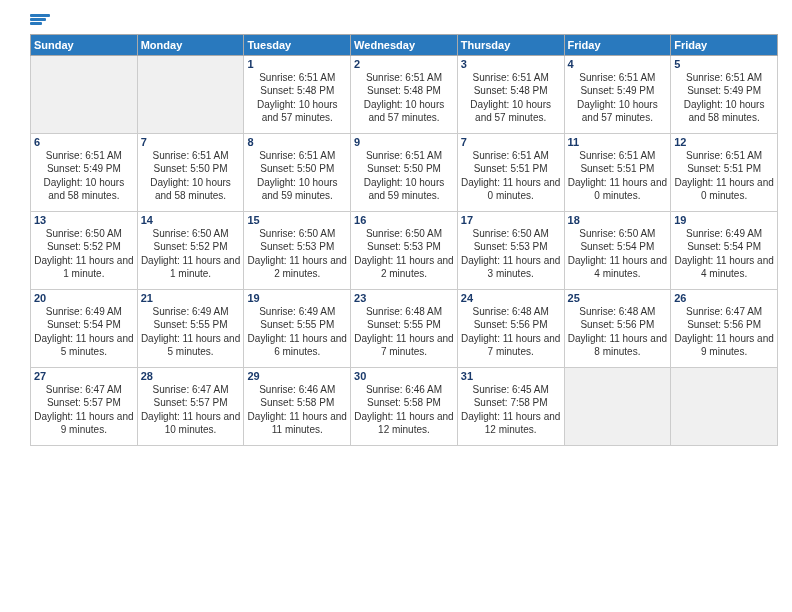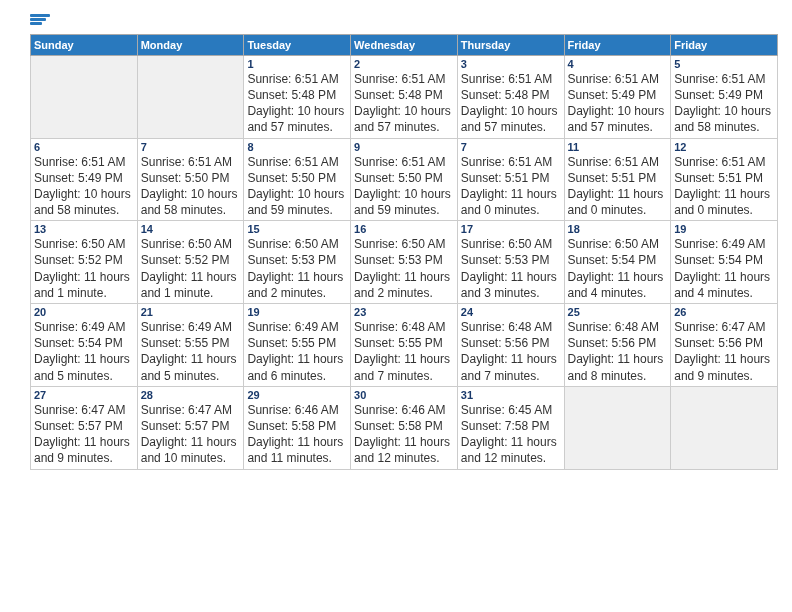--- a/index.html
+++ b/index.html
@@ -78,23 +78,24 @@
       background: #f0f0f0;
     }
     .day-num {
       font-size: 11px;
       font-weight: bold;
       color: #1a3a6b;
       display: block;
       margin-bottom: 1px;
     }
     .cell-info {
-      font-size: 12px;
+      font-size: 10px;
       line-height: 1.35;
       color: #333;
+      text-align: center;
     }
     .logo-wrapper {
       display: flex;
       align-items: center;
       gap: 2px;
     }
     .logo-lines {
       display: flex;
       flex-direction: column;
       gap: 1px;

